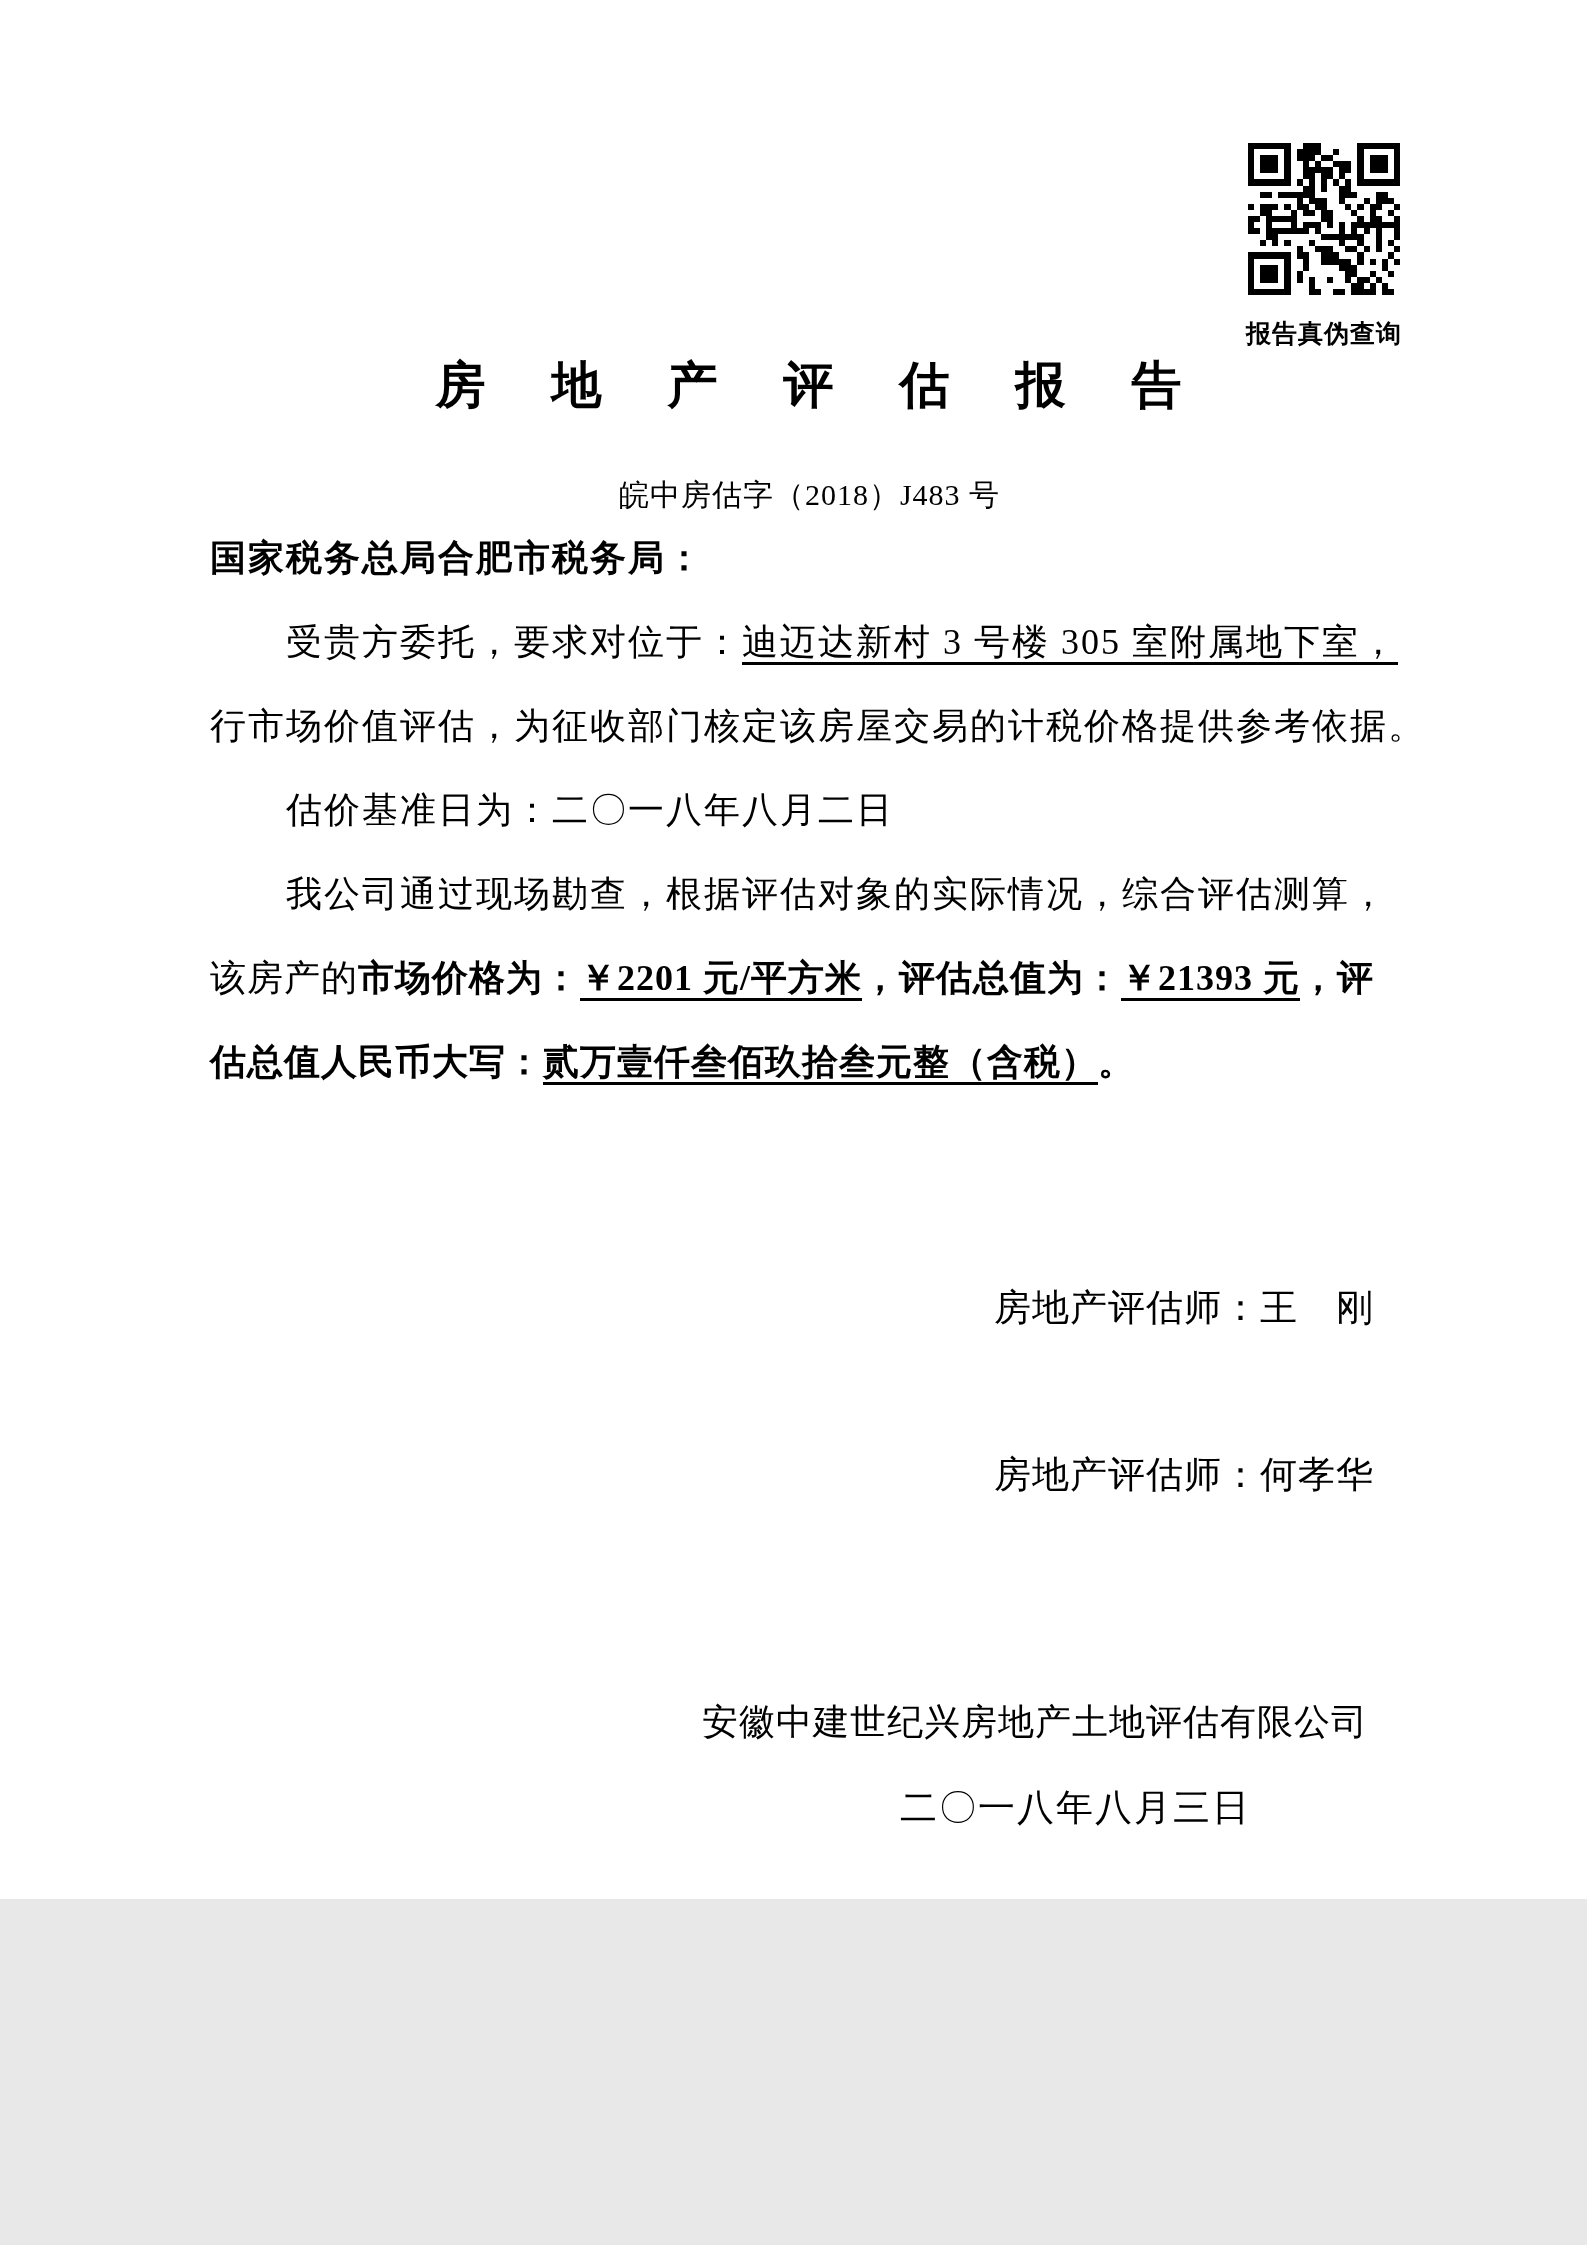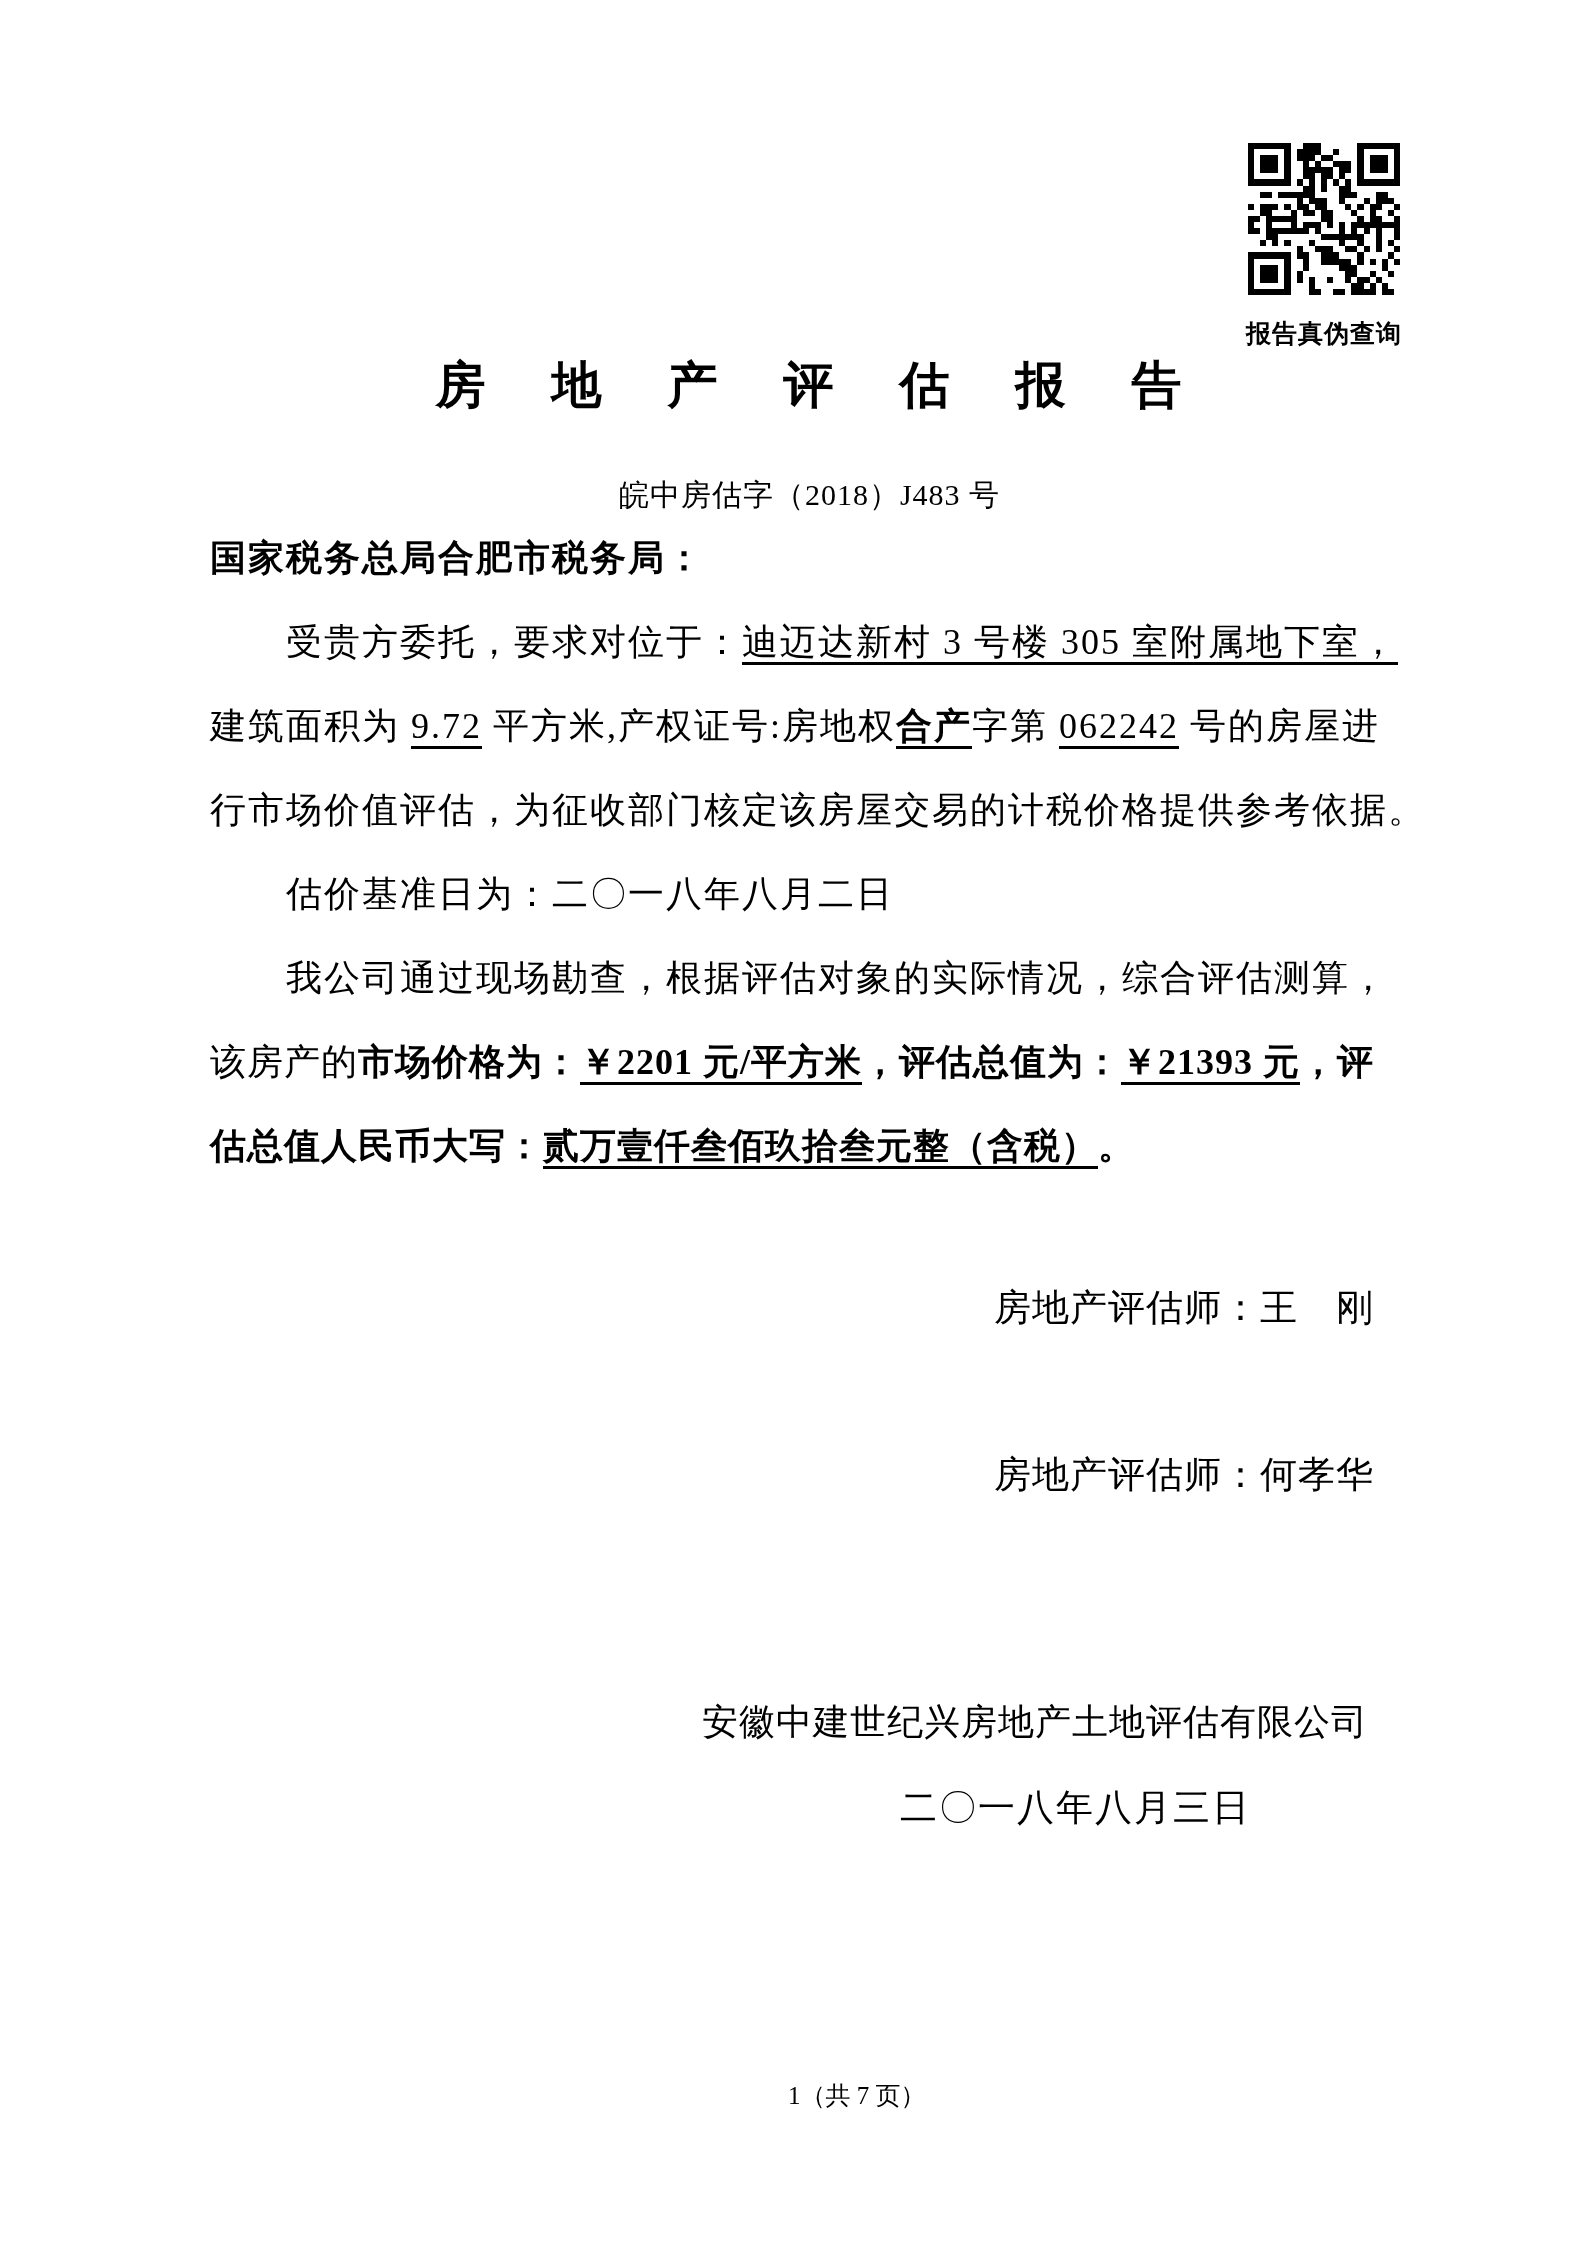--- a/index.html
+++ b/index.html
@@ -1,18 +1,18 @@
 <!DOCTYPE html>
 <html><head>
 <meta charset="utf-8">
 <style>
   html,body{margin:0;padding:0;background:#e8e8e8;}
   .page{
     position:relative;
-    width:1587px;height:2245px;
+    width:1587px;height:1899px;
     margin:0 auto;
     background:#ffffff;
     color:#000000;
     font-family:"Liberation Serif","DejaVu Serif",serif;
     overflow:hidden;
   }
   
   .qr-block{position:absolute;left:1245px;top:143px;width:158px;text-align:center;}
   .qr-block svg{width:152px;height:152px;display:block;margin:0 auto;}
   .qr-label{margin-top:22px;font-size:25px;font-weight:bold;letter-spacing:1px;white-space:nowrap;}
@@ -365,21 +365,20 @@
   </div>
 
   <div class="doc-title">房地产评估报告</div>
   <div class="doc-number">皖中房估字（2018）J483 号</div>
 
   <div class="body-text">
     <div class="line b">国家税务总局合肥市税务局：</div>
 
     <div class="line indent"><span>受贵方委托，要求对位于：</span><span class="u">迪迈达新村 3 号楼 305 室附属地下室，</span></div>
 
-    <div class="line"><span>建筑面积为 </span><span class="u">9.72</span><span> 平方米,产权证号:房地权</span><span class="u b">合产</span><span>字第 </span><span class="u">062242</span><span> 号的房屋进</span></div>
 
     <div class="line">行市场价值评估，为征收部门核定该房屋交易的计税价格提供参考依据。</div>
 
     <div class="line indent">估价基准日为：二〇一八年八月二日</div>
 
     <div class="line indent">我公司通过现场勘查，根据评估对象的实际情况，综合评估测算，</div>
 
     <div class="line tight"><span>该房产的</span><span class="b">市场价格为：</span><span class="b u">￥2201 元/平方米</span><span class="b">，评估总值为：</span><span class="b u">￥21393 元</span><span class="b">，评</span></div>
 
     <div class="line tight"><span class="b">估总值人民币大写：</span><span class="b u">贰万壹仟叁佰玖拾叁元整（含税）</span><span class="b">。</span></div>

